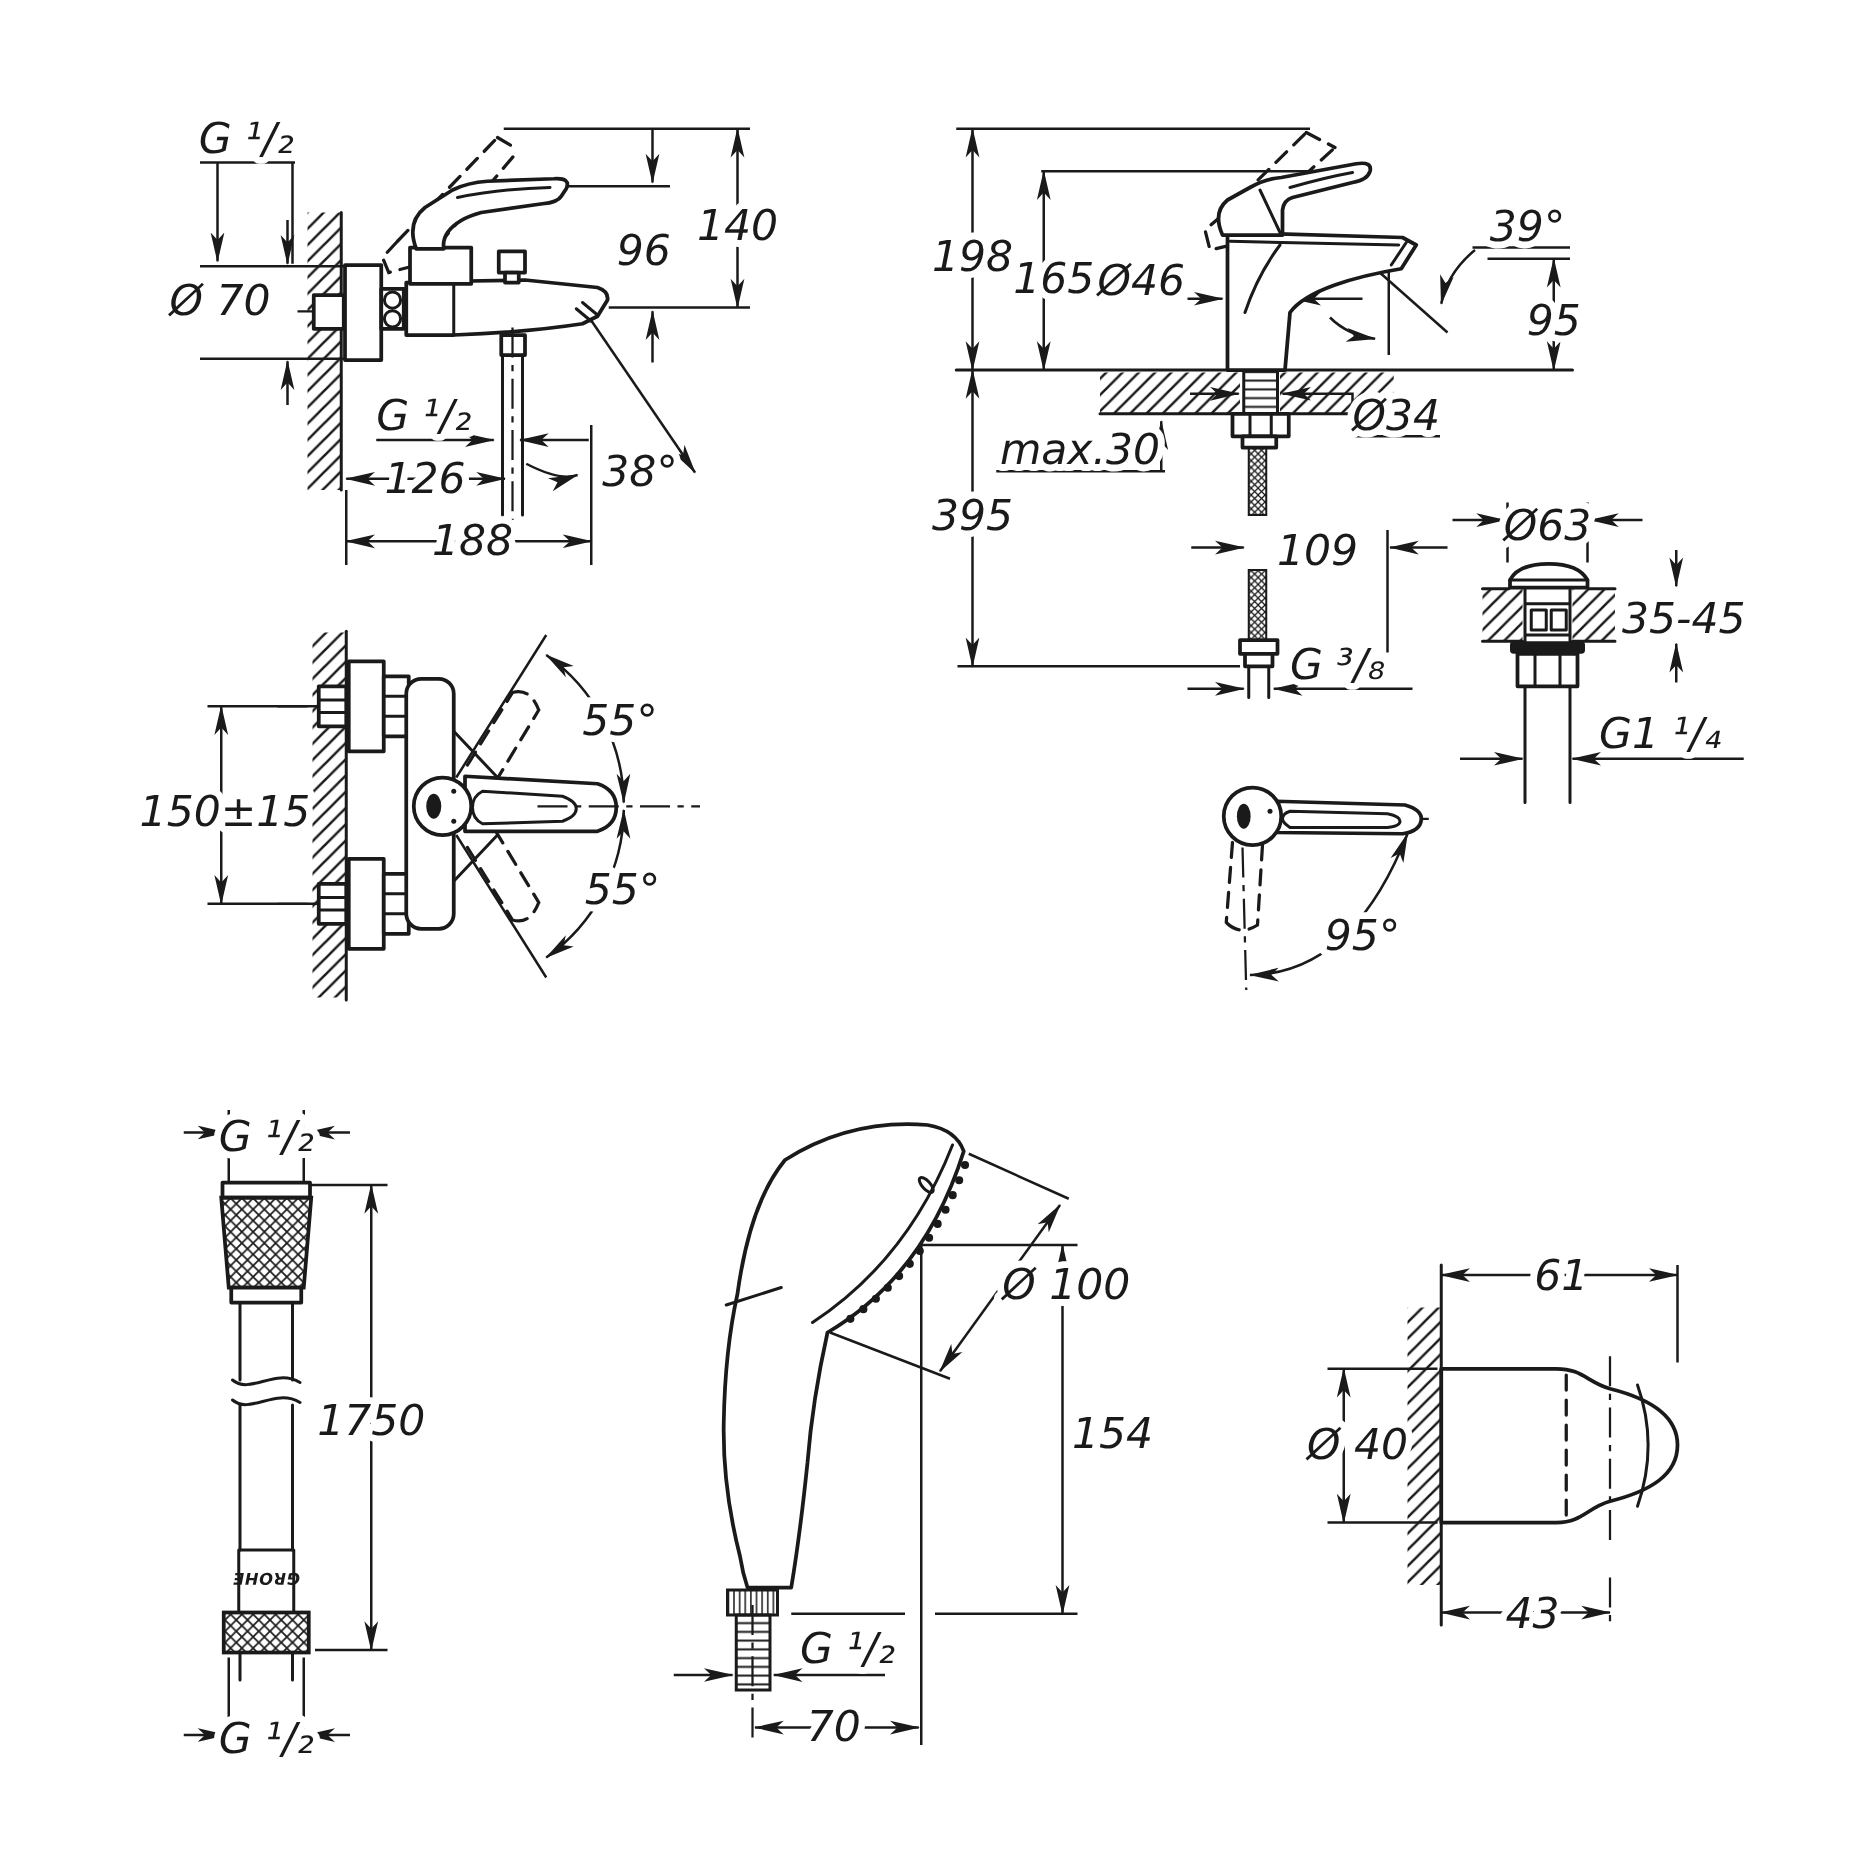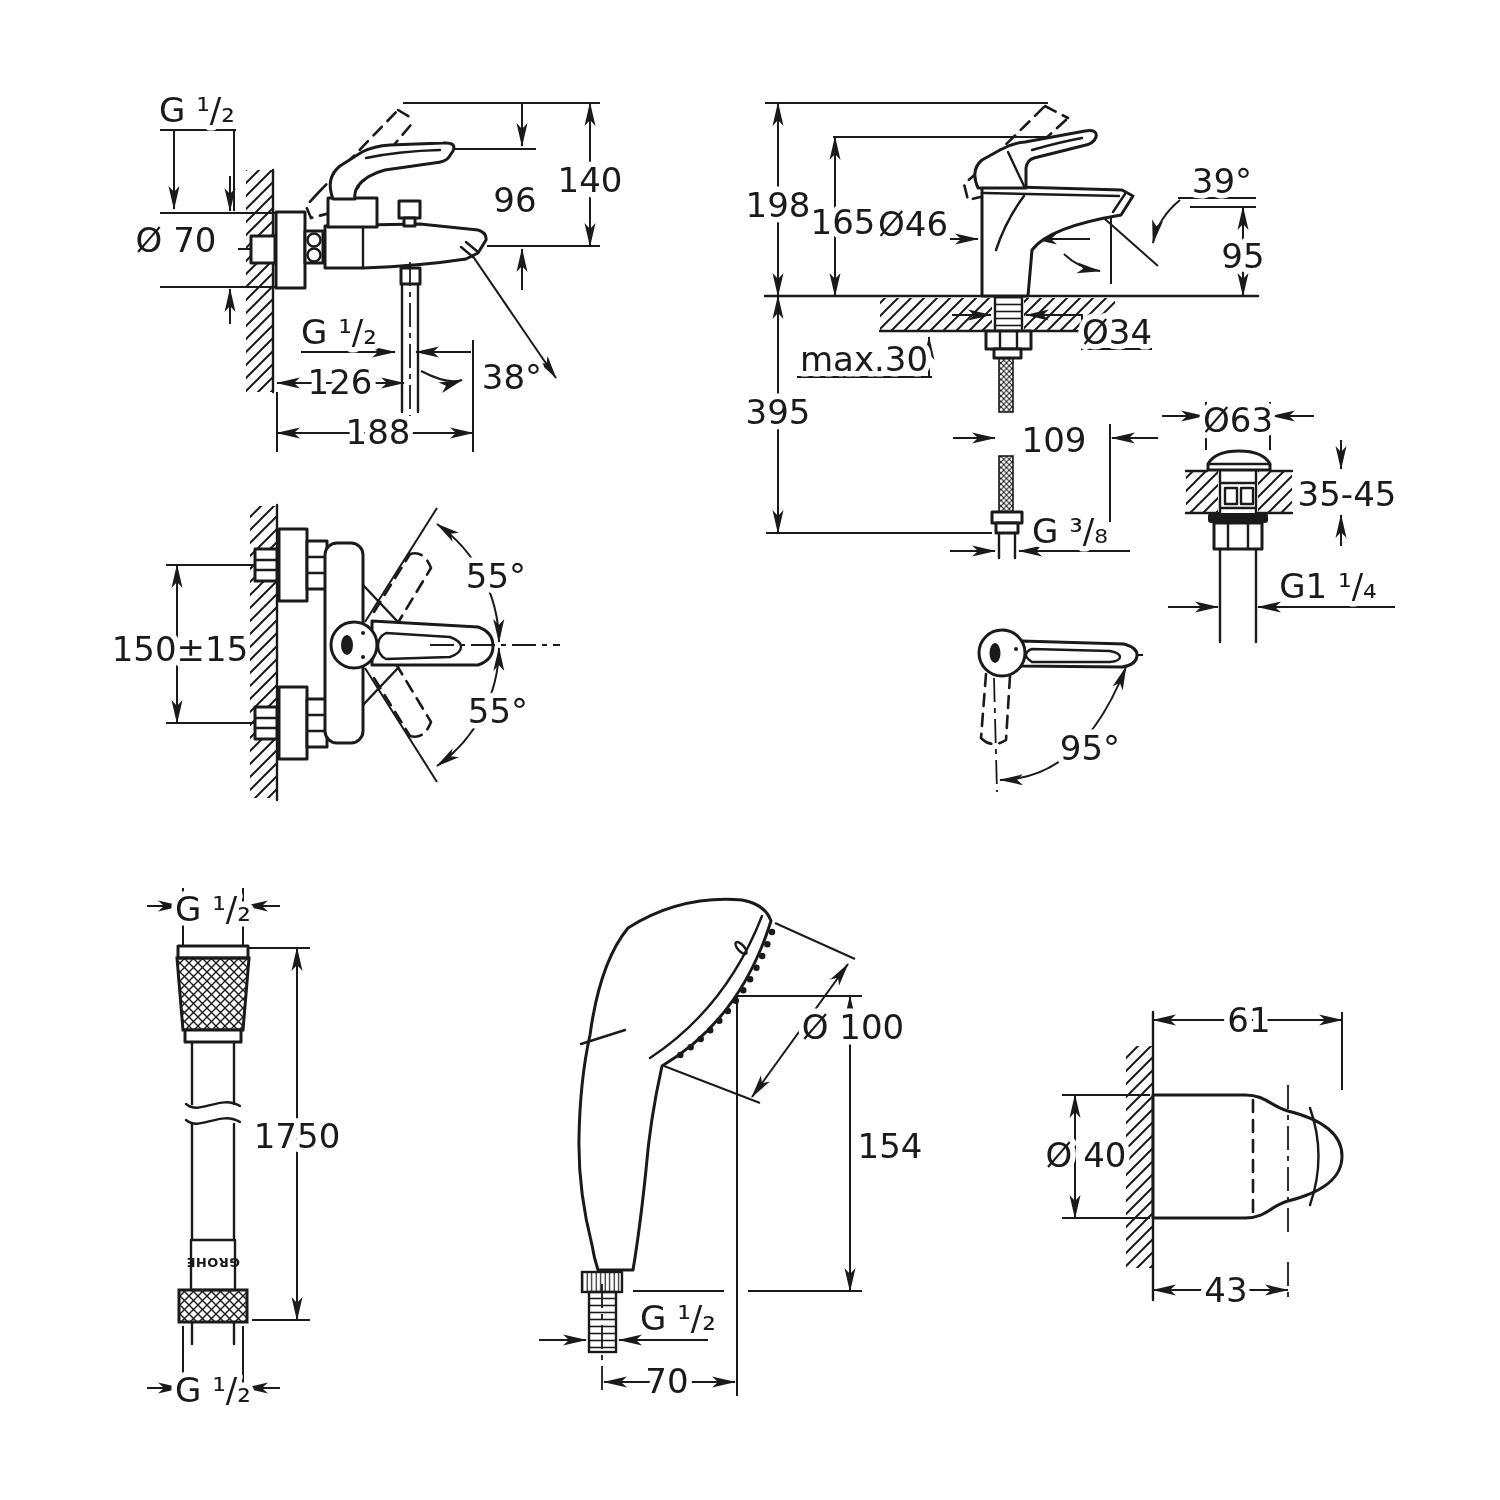--- a/index.html
+++ b/index.html
@@ -1,16 +1,16 @@
 <!DOCTYPE html>
 <html><head>
 <meta charset="utf-8">
 <style>
   html,body{margin:0;padding:0;background:#ffffff;}
-  .stage{width:1500px;height:1500px;position:relative;background:#737373;}
+  .stage{width:1500px;height:1500px;position:relative;background:#737373;font-style:italic;}
   svg{display:block;}
   .s2{fill:none;stroke:#1a1a1a;stroke-width:2.4;stroke-linecap:round;stroke-linejoin:round;}
   .solid{fill:#ffffff;stroke:#1a1a1a;stroke-width:3;stroke-linecap:round;stroke-linejoin:round;}
   .dim{fill:none;stroke:#1a1a1a;stroke-width:2;}
   .cl{fill:none;stroke:#1a1a1a;stroke-width:1.8;stroke-dasharray:24 6 5 6;}
   .dsh{fill:none;stroke:#1a1a1a;stroke-width:2.6;stroke-dasharray:12 8;stroke-linecap:round;}
   .dots{fill:none;stroke:#1a1a1a;stroke-width:6.5;stroke-linecap:round;stroke-dasharray:0 13;}
   .lbl{font-family:"DejaVu Sans","Liberation Sans",sans-serif;font-size:34px;fill:#1a1a1a;text-anchor:middle;}
   .halo{paint-order:stroke;stroke:#ffffff;stroke-width:11px;stroke-linejoin:round;}
   .brand{font-size:13px;font-weight:bold;letter-spacing:.5px;}

